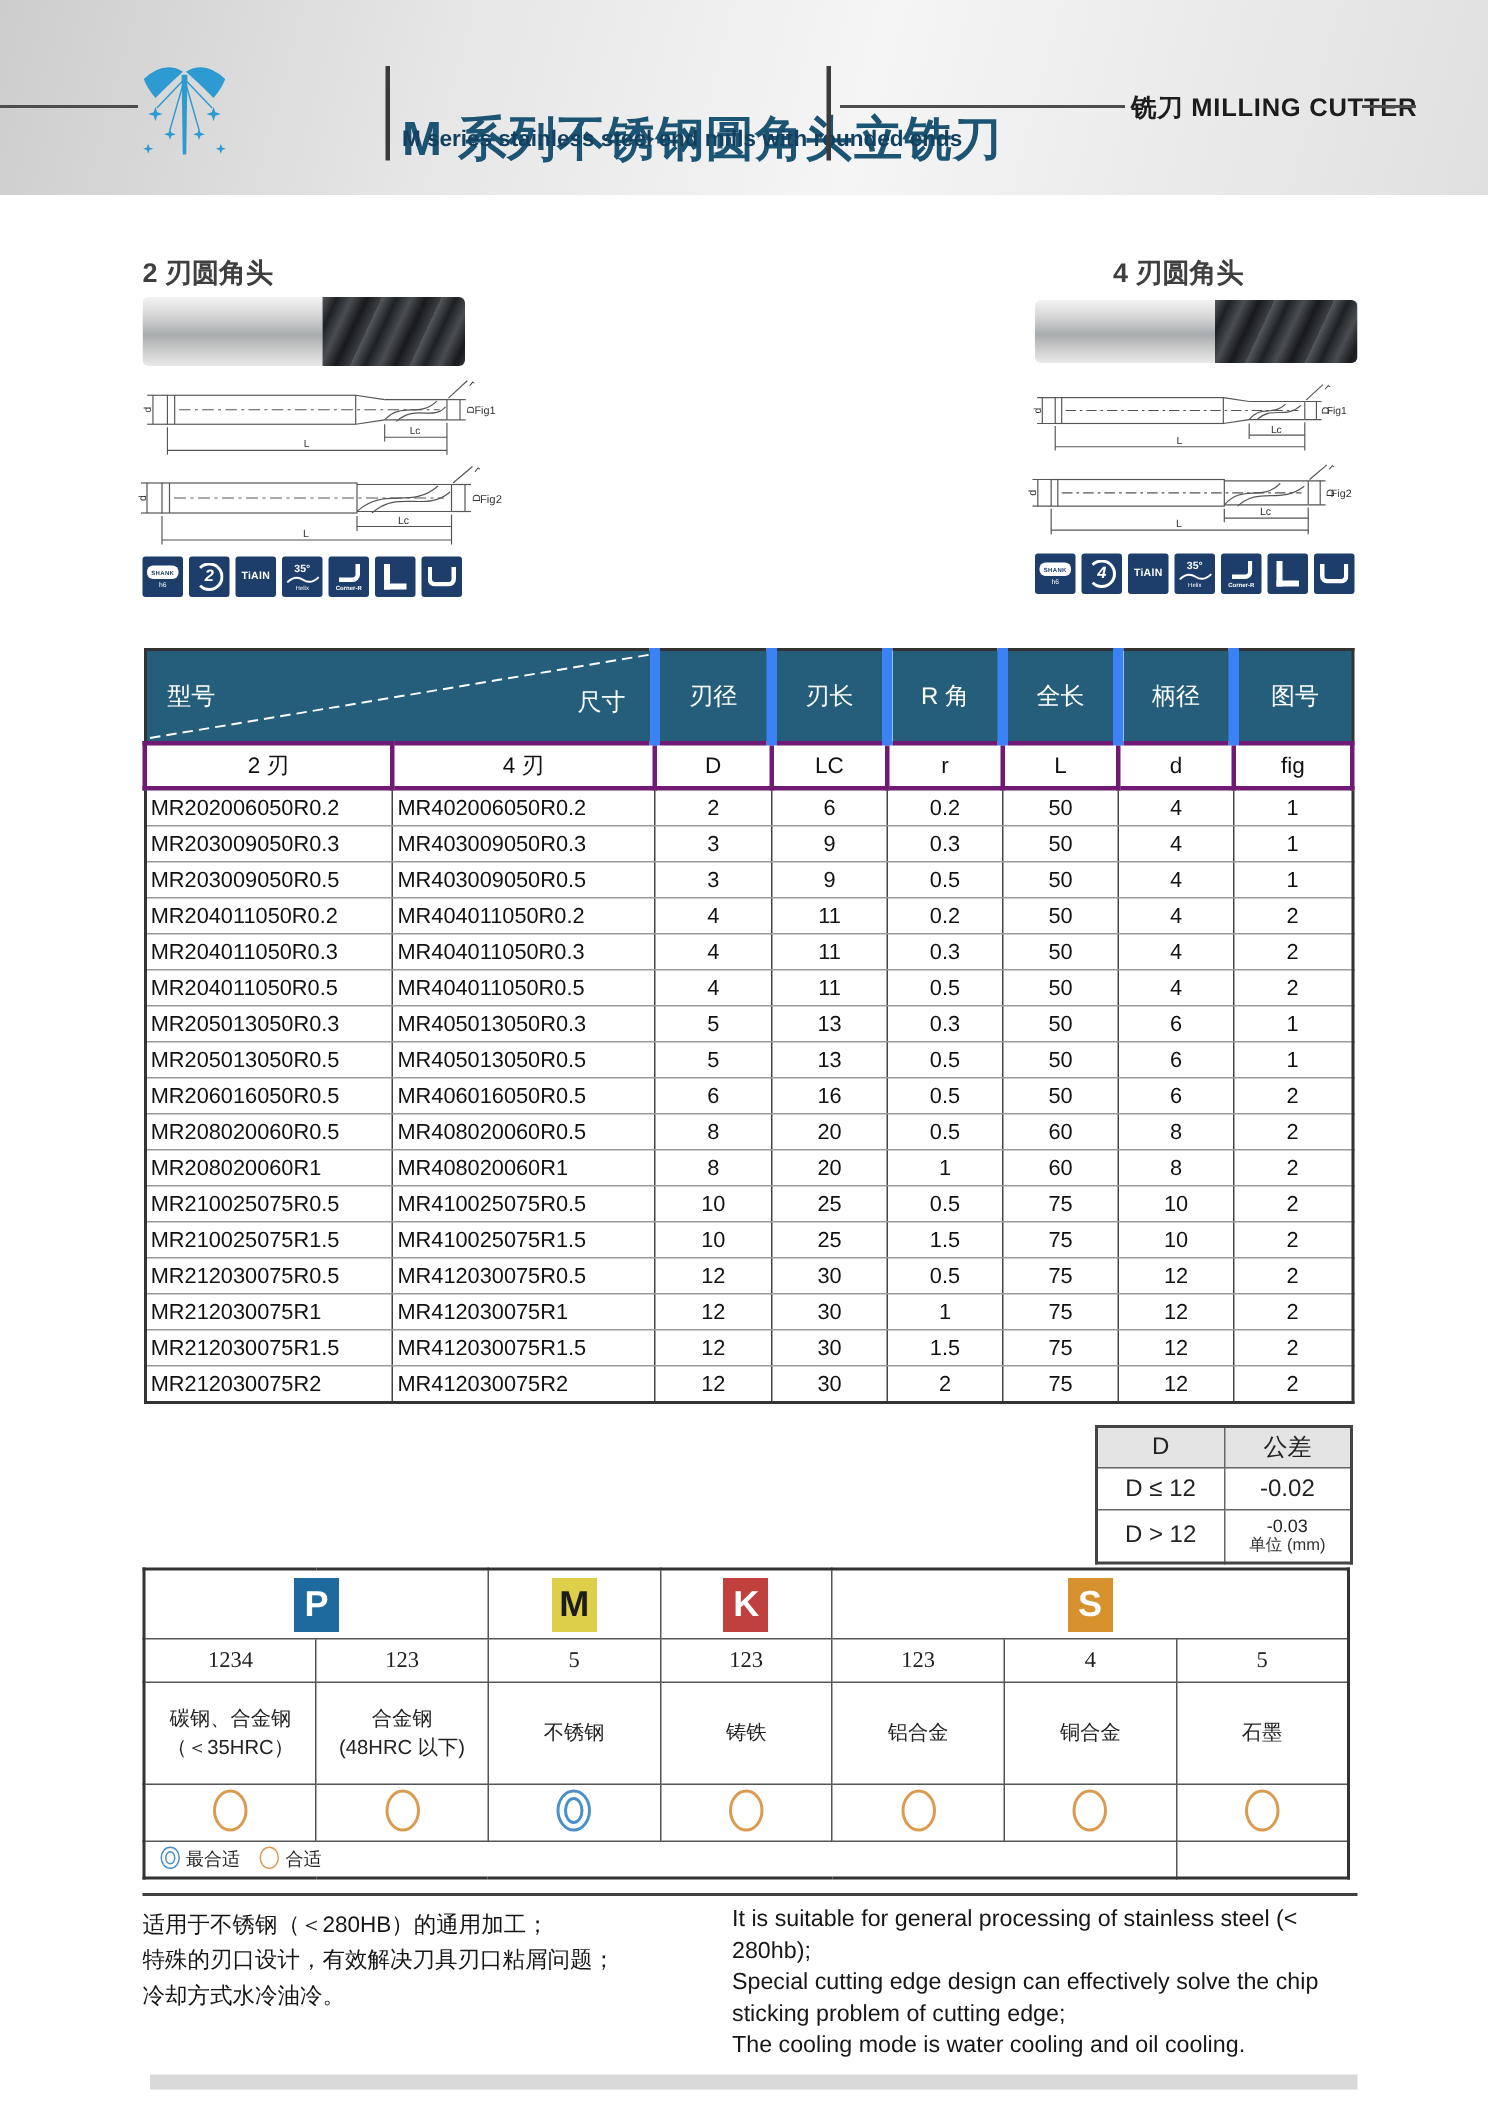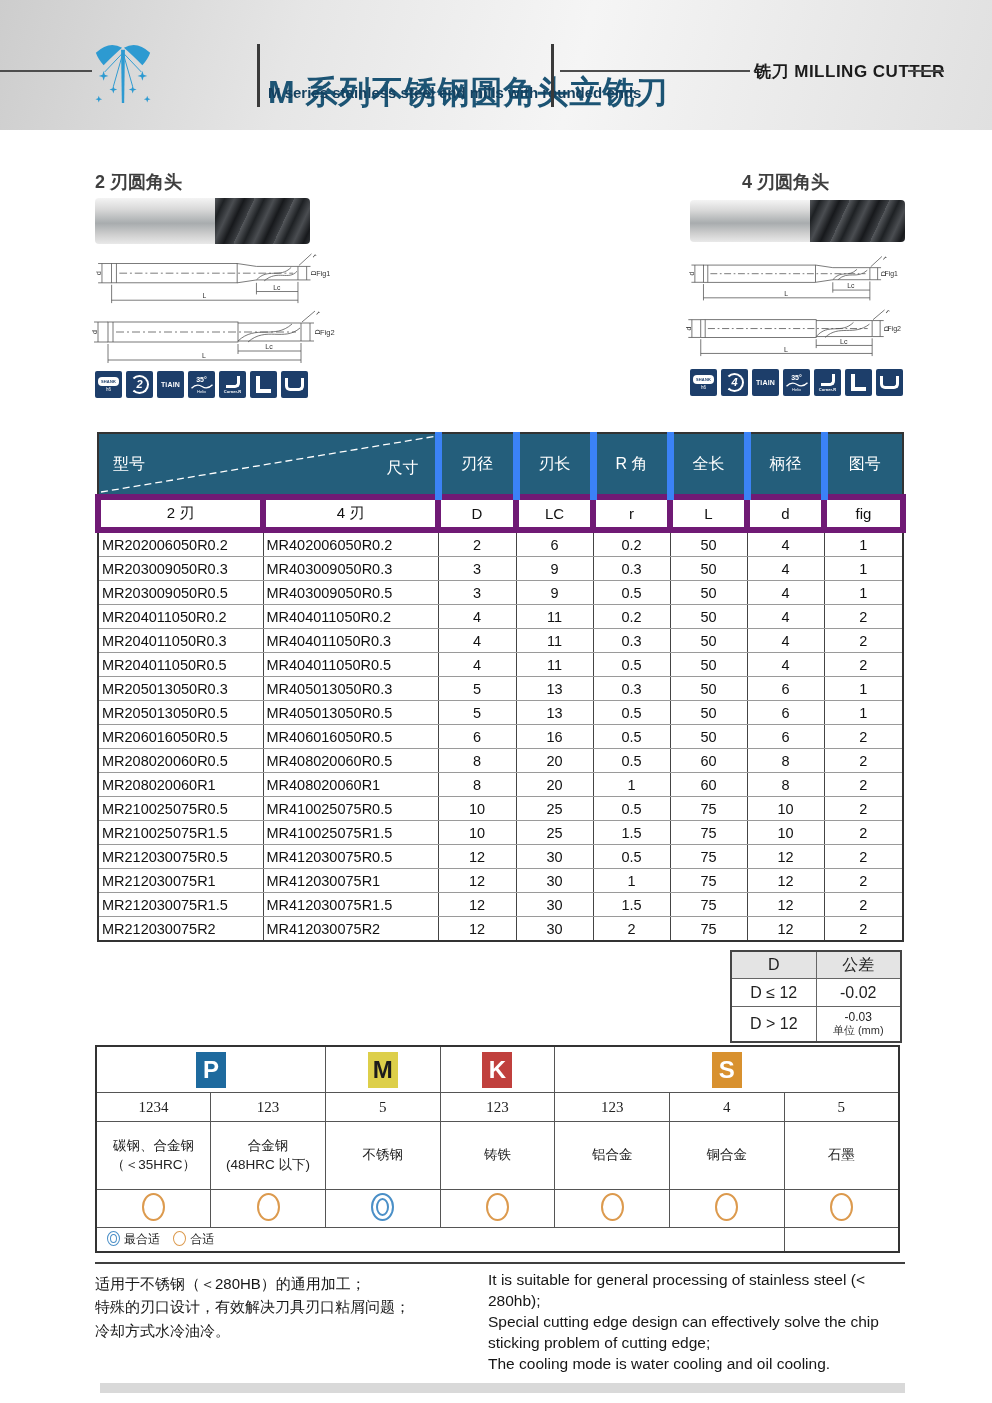--- a/index.html
+++ b/index.html
@@ -50,21 +50,21 @@
   .spec{position:absolute;left:95px;top:432px;width:805px;border-collapse:collapse;table-layout:fixed;
         font-size:14.5px;color:#111;}
   .spec th,.spec td{padding:0;overflow:hidden;white-space:nowrap;}
   .spec thead .hd1 th{background:#245e7b;color:#fff;font-weight:normal;font-size:16px;height:60px;
         border-left:7px solid #3b82f6;text-align:center;}
   .spec thead .hd1 th:first-child{border-left:none;position:relative;font-family:Liberation Mono, monospace;}
   .diag-svg{position:absolute;left:0;top:0;}
   .lbl-model{position:absolute;left:14px;top:20px;font-size:16px;}
   .lbl-size{position:absolute;right:16px;top:24px;font-size:16px;}
   .spec thead .hd2 th{background:#fff;color:#111;font-weight:normal;font-size:15px;height:27px;
-        border:6px solid #701a75;text-align:center;}
+        border:3px solid #701a75;text-align:center;}
   .spec tbody td{height:23px;border-left:1px solid #444;border-right:1px solid #444;
         border-top:1px solid #9a9a9a;border-bottom:1px solid #9a9a9a;text-align:center;}
   .spec tbody td.model{text-align:left;padding-left:3px;}
   .spec{border:2px solid #333;}
   
   .tol{position:absolute;left:730px;top:950px;width:170px;border-collapse:collapse;table-layout:fixed;
        font-size:16px;color:#222;border:2px solid #444;}
   .tol th,.tol td{border:1px solid #666;text-align:center;padding:0;}
   .tol th{background:#e4e4e4;height:26px;font-weight:normal;}
   .tol td{height:27px;}

